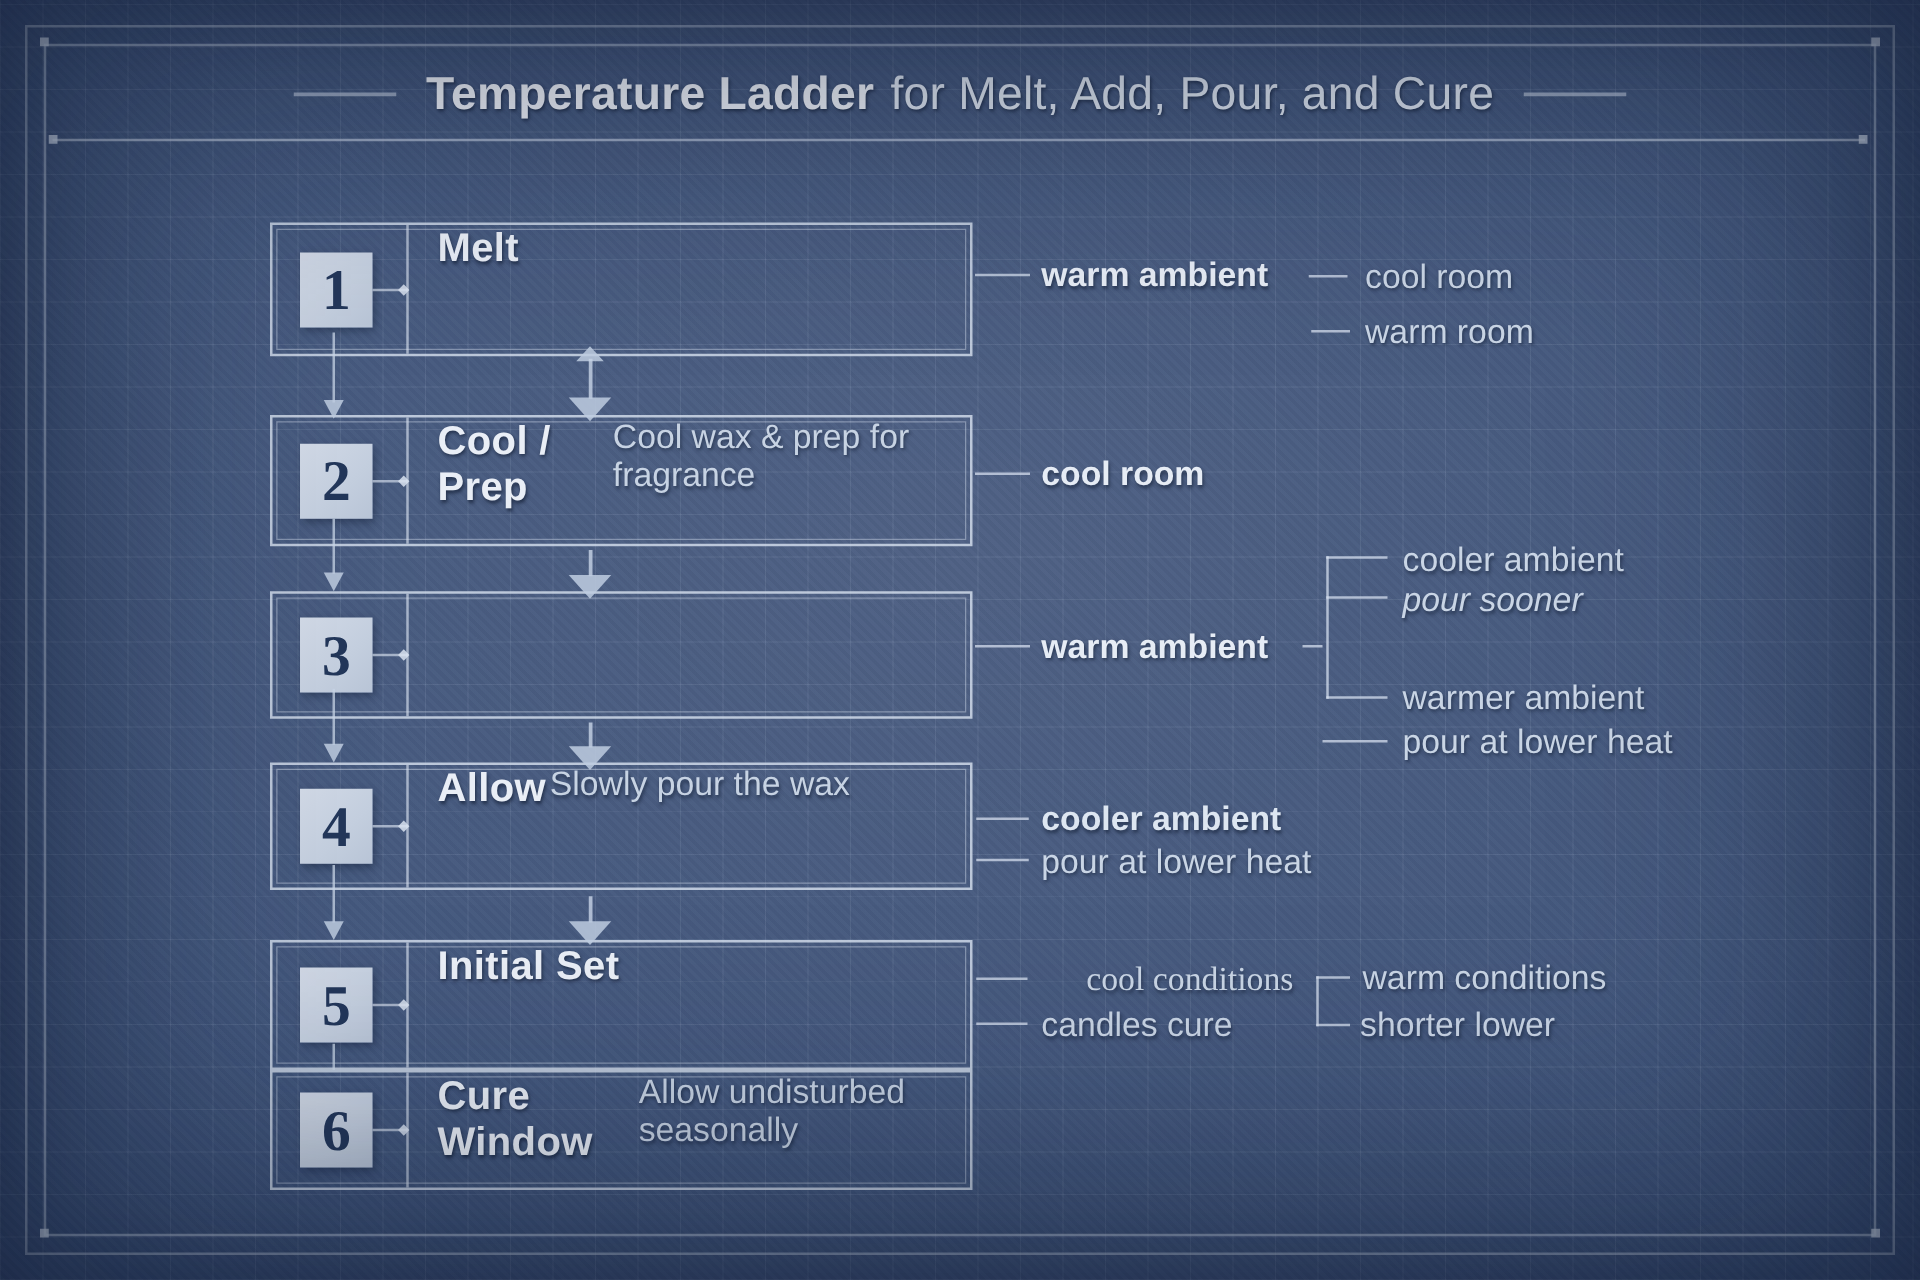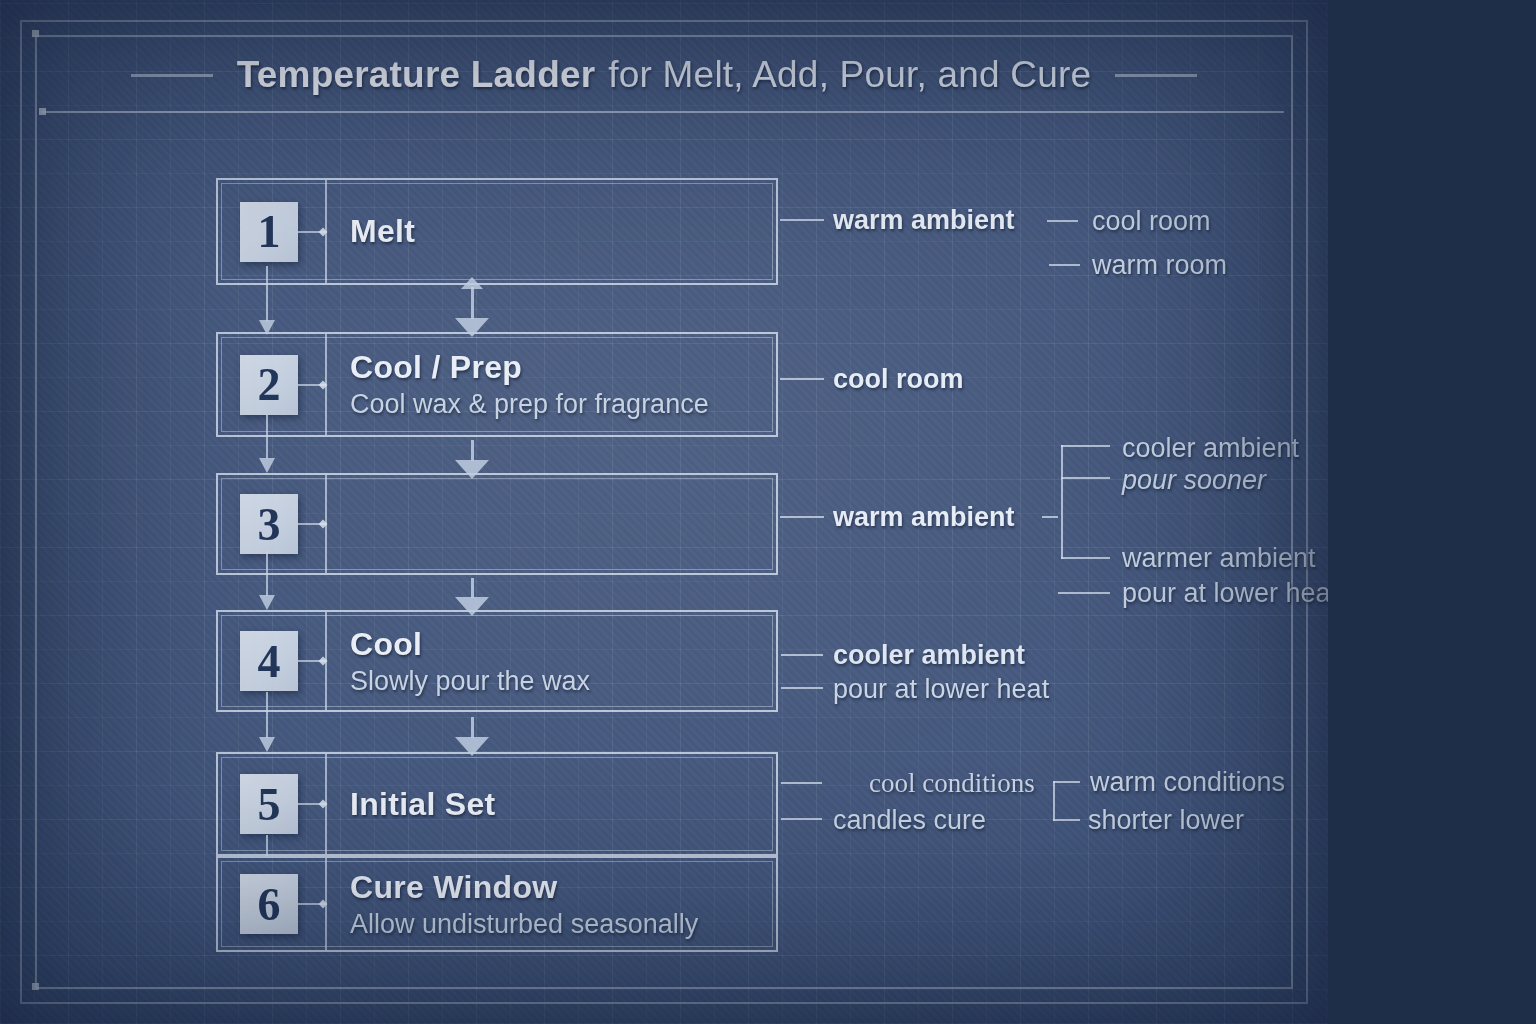--- a/index.html
+++ b/index.html
@@ -1,17 +1,17 @@
 <!DOCTYPE html>
 <html><head>
 <meta charset="utf-8">
 <style>
   html,body{margin:0;padding:0;background:#1e2d48;}
   #stage{
-    position:relative;width:1328px;height:1024px;overflow:hidden;
+    position:relative;width:1536px;height:1024px;overflow:hidden;
     font-family:"Liberation Sans",sans-serif;
     background:
       repeating-linear-gradient(45deg, rgba(255,255,255,.015) 0 3px, rgba(0,0,0,.02) 3px 6px),
       radial-gradient(160% 120% at 50% 42%, rgba(255,255,255,.05), rgba(255,255,255,0) 55%),
       repeating-linear-gradient(0deg, rgba(205,220,240,.055) 0 1px, transparent 1px 34px),
       repeating-linear-gradient(90deg, rgba(205,220,240,.055) 0 1px, transparent 1px 34px),
       repeating-linear-gradient(0deg, rgba(215,228,245,.045) 0 1px, transparent 1px 68px),
       repeating-linear-gradient(90deg, rgba(215,228,245,.045) 0 1px, transparent 1px 68px),
       radial-gradient(120% 140% at 50% 45%, #46597e 0%, #3f547a 40%, #364b72 72%, #2b3e60 100%);
   }
@@ -36,21 +36,21 @@
   .box-inner{position:absolute;inset:3px;border:1px solid rgba(216,226,240,.42);}
   .num-square{position:absolute;left:22px;top:50%;transform:translateY(-50%);
     width:58px;height:60px;display:flex;align-items:center;justify-content:center;
     background:linear-gradient(135deg,#d2dae7 0%,#c4cfdf 60%,#b9c5d7 100%);
     color:#23375a;font-family:"Liberation Serif",serif;font-weight:700;font-size:46px;
     box-shadow:2px 3px 7px rgba(8,18,38,.4);}
   .col-divider{position:absolute;left:107px;top:0;bottom:0;width:2px;background:rgba(216,226,240,.65);}
   .num-link{position:absolute;left:80px;top:50%;margin-top:-1px;width:28px;height:2px;background:rgba(216,226,240,.65);}
   .num-link::after{content:"";position:absolute;right:-1px;top:-3px;width:8px;height:8px;
     background:rgba(216,226,240,.85);transform:rotate(45deg) scale(.8);}
-  .step-text{position:absolute;left:132px;top:0;bottom:0;display:flex;flex-direction:column;justify-content:center;gap:3px;}
+  .step-text{position:absolute;left:132px;top:0;bottom:0;display:flex;flex-direction:row;justify-content:center;gap:3px;}
   .step-title{font-size:32px;font-weight:700;color:#e9eef6;letter-spacing:.3px;
     text-shadow:1px 2px 3px rgba(10,20,40,.6);}
   .step-desc{font-size:27px;font-weight:400;color:#c7d3e3;text-shadow:1px 2px 3px rgba(10,20,40,.55);}
 
   .ann{position:absolute;white-space:nowrap;font-size:27px;line-height:34px;transform:translateY(-50%);
     color:#c9d5e5;text-shadow:1px 2px 3px rgba(10,20,40,.55);}
   .ann.b{font-weight:700;color:#e6ecf5;}
   .ann.sb{font-weight:700;color:#dde6f1;}
 
   .ah-down{position:absolute;width:0;height:0;border-left:17px solid transparent;
@@ -112,21 +112,21 @@
     <div class="num-square">3</div>
     <div class="num-link"></div>
   </div>
 
   <div class="step-box" style="top:610px;height:102px;">
     <div class="box-inner"></div>
     <div class="col-divider"></div>
     <div class="num-square">4</div>
     <div class="num-link"></div>
     <div class="step-text">
-      <div class="step-title">Cool</div>
+      <div class="step-title">Allow</div>
       <div class="step-desc">Slowly pour the wax</div>
     </div>
   </div>
 
   <div class="step-box" style="top:752px;height:104px;">
     <div class="box-inner"></div>
     <div class="col-divider"></div>
     <div class="num-square">5</div>
     <div class="num-link"></div>
     <div class="step-text">

